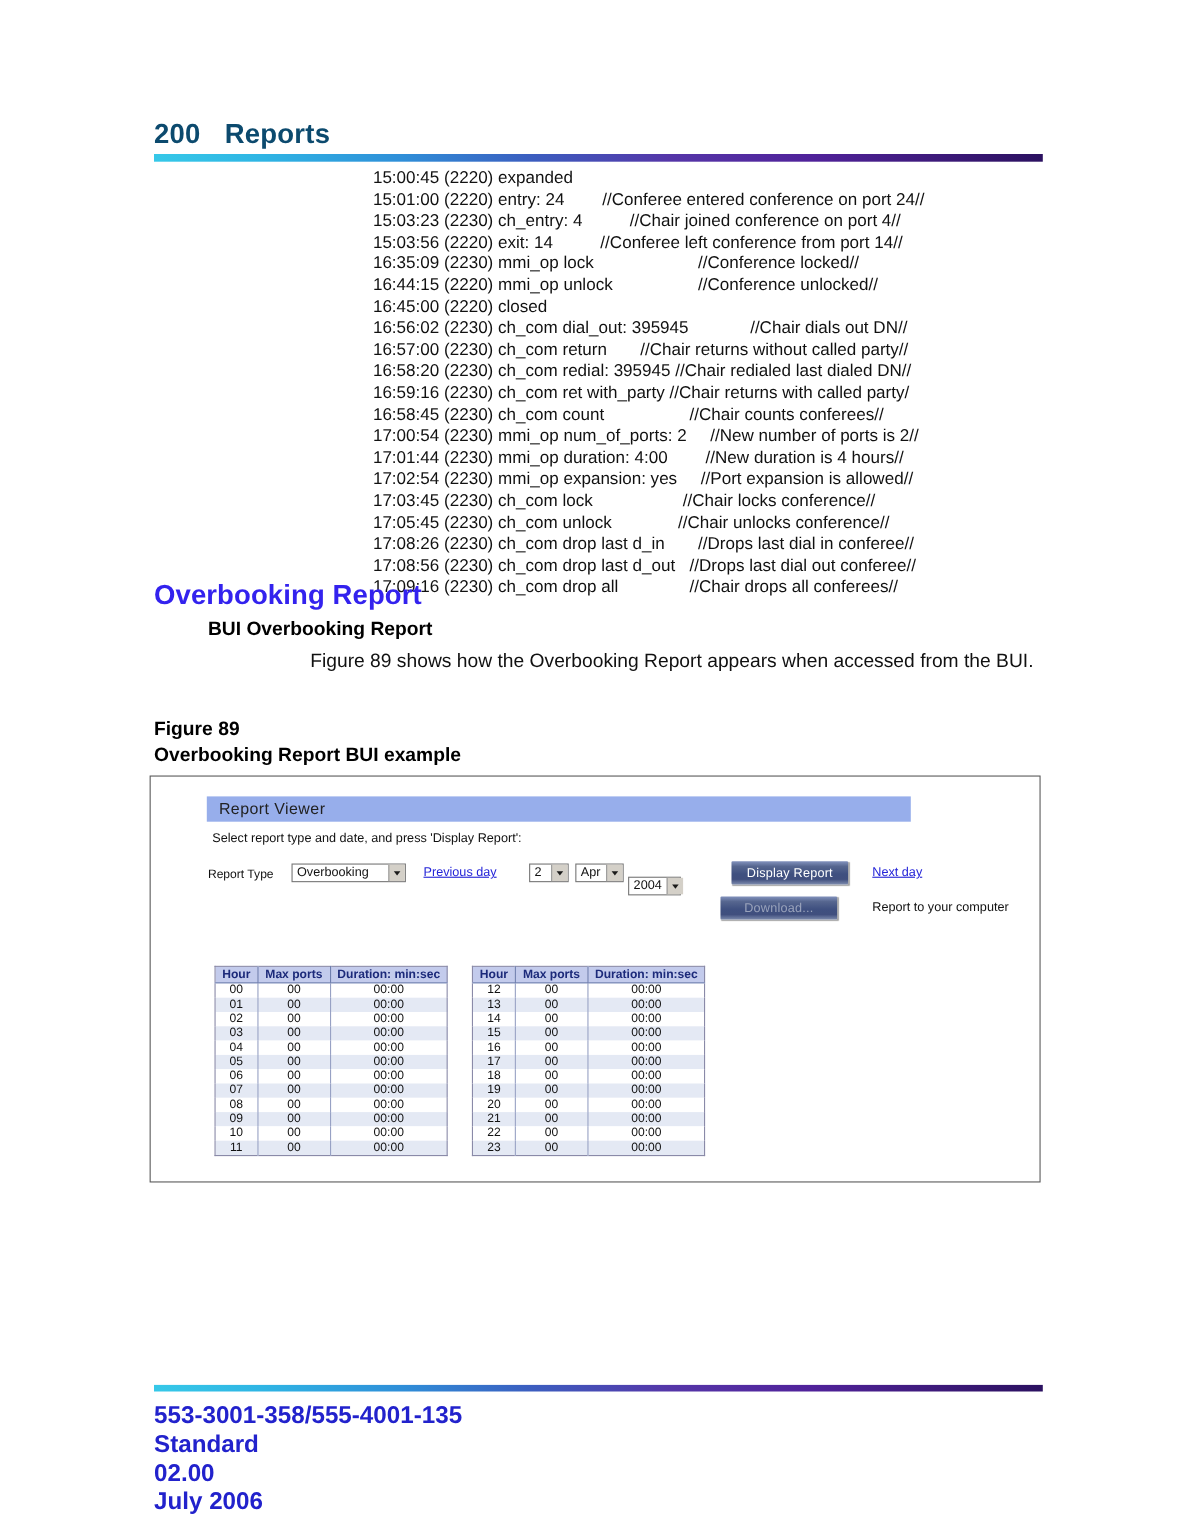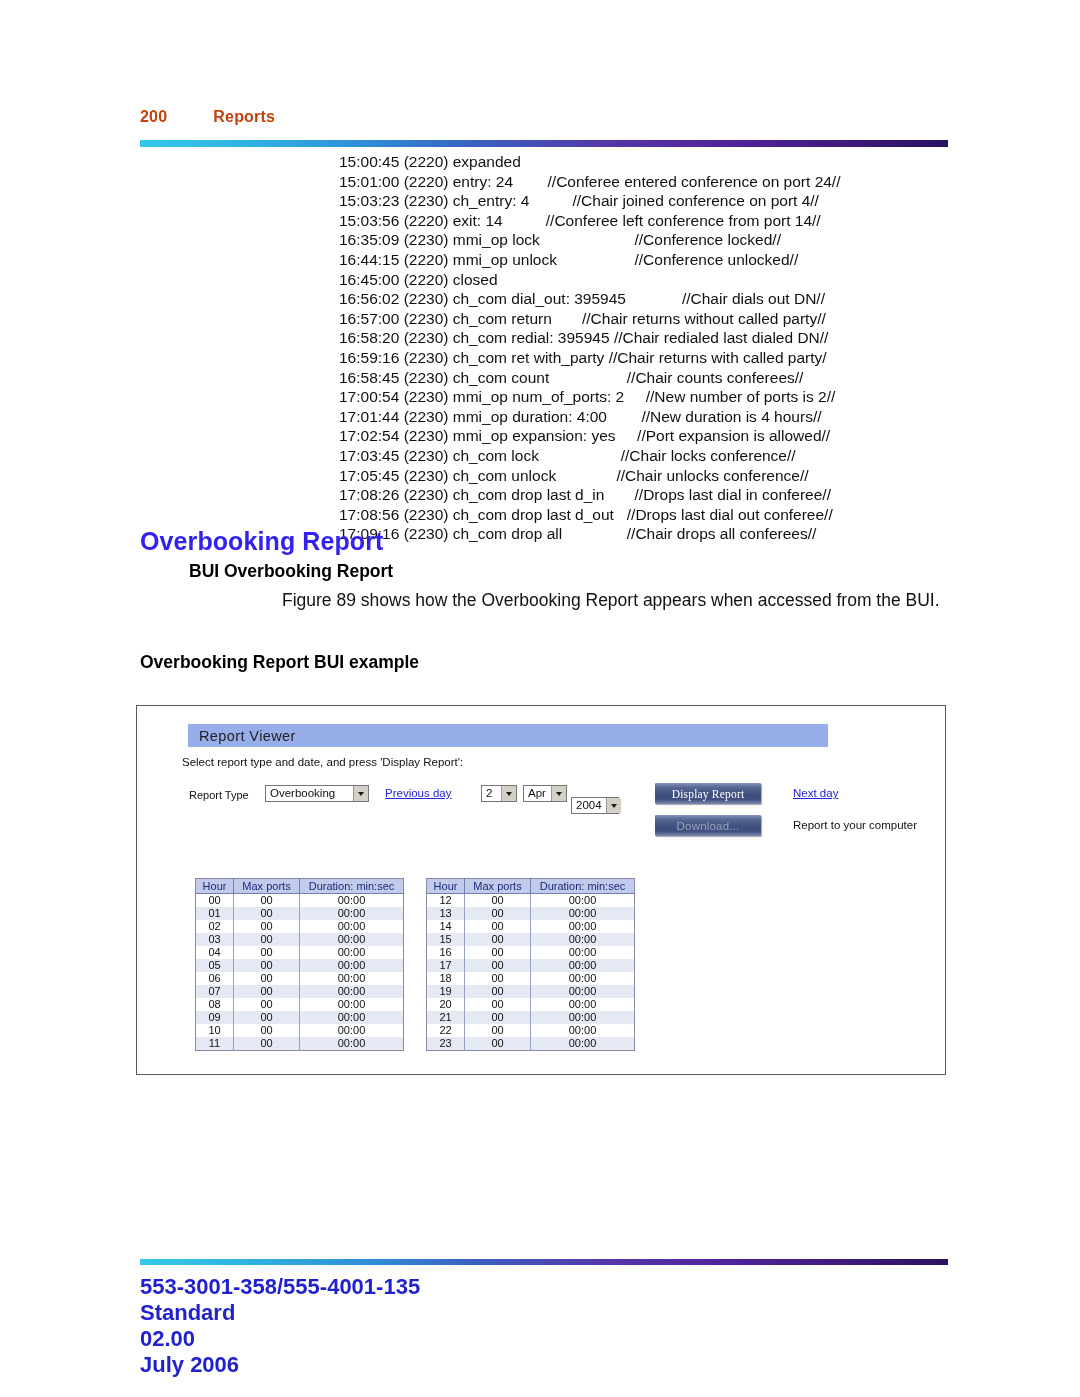--- a/index.html
+++ b/index.html
@@ -20,25 +20,24 @@
   
   .page-header {
     position: absolute;
     left: 140px;
     top: 108px;
     width: 810px;
   }
   .page-header-line {
     display: flex;
     align-items: baseline;
-    font-size: 16px;
-    font-weight: bold;
-    color: #c2410c;
+    font-size: 25px;
+    font-weight: bold;
+    color: #0c4a6e;
     letter-spacing: 0.2px;
-    gap: 24px;
   }
   .page-num { margin-right: 22px; }
 
   .rule-top {
     position: absolute;
     left: 140px;
     top: 140px;
     width: 808px;
     height: 7px;
     background: linear-gradient(to right,
@@ -124,21 +123,21 @@
     align-items: center;
   }
   .rv-titlebar span {
     font-size: 14.5px;
     color: #222222;
     padding-left: 11px;
     letter-spacing: 0.4px;
   }
   .rv-instruct {
     position: absolute;
-    left: 45px;
+    left: 56px;
     top: 50px;
     font-size: 11.5px;
     color: #111;
   }
 
   .rv-controls {
     position: absolute;
     left: 52px;
     top: 79px;
     width: 740px;
@@ -209,21 +208,21 @@
     background: linear-gradient(to bottom, #8292bd 0%, #56668f 22%, #3f5080 55%, #404f7e 78%, #7c8aad 100%);
     box-shadow: 1px 1px 1px rgba(0,0,0,0.35);
     font-size: 11.5px;
     font-family: "Liberation Sans", sans-serif;
     display: flex;
     align-items: center;
     justify-content: center;
     cursor: pointer;
     letter-spacing: 0.2px;
   }
-  #btn-display { left: 466px; top: -2px; color: #ffffff; font-family: Liberation Serif, serif; }
+  #btn-display { left: 476px; top: -2px; color: #ffffff; }
   #btn-download { left: 466px; top: 30px; color: #9aa3bb; }
 
   .note {
     position: absolute;
     font-size: 11.5px;
     color: #111;
   }
   #note-download { left: 604px; top: 34px; }
 
   
@@ -254,21 +253,21 @@
   }
   table.rpt {
     border-collapse: collapse;
     border: 1px solid #8a8aa8;
     background: #ffffff;
   }
   table.rpt th {
     background: #c3cbec;
     color: #1c2a7a;
     font-size: 11px;
-    font-weight: normal;
+    font-weight: bold;
     padding: 1px 6px;
     border-right: 1.5px solid #6f7fae;
     border-bottom: 1.5px solid #6f7fae;
     text-align: center;
     white-space: nowrap;
   }
   table.rpt th:last-child { border-right: none; }
   table.rpt td {
     font-size: 11px;
     color: #111;
@@ -328,20 +327,21 @@
   </div>
 </div>
 <div class="rule-top"></div>
 
 <div class="log-block" id="log-block"><span class="log-line">15:00:45 (2220) expanded</span><span class="log-line">15:01:00 (2220) entry: 24        //Conferee entered conference on port 24//</span><span class="log-line">15:03:23 (2230) ch_entry: 4          //Chair joined conference on port 4//</span><span class="log-line">15:03:56 (2220) exit: 14          //Conferee left conference from port 14//</span><span class="log-line">16:35:09 (2230) mmi_op lock                      //Conference locked//</span><span class="log-line">16:44:15 (2220) mmi_op unlock                  //Conference unlocked//</span><span class="log-line">16:45:00 (2220) closed</span><span class="log-line">16:56:02 (2230) ch_com dial_out: 395945             //Chair dials out DN//</span><span class="log-line">16:57:00 (2230) ch_com return       //Chair returns without called party//</span><span class="log-line">16:58:20 (2230) ch_com redial: 395945 //Chair redialed last dialed DN//</span><span class="log-line">16:59:16 (2230) ch_com ret with_party //Chair returns with called party/</span><span class="log-line">16:58:45 (2230) ch_com count                  //Chair counts conferees//</span><span class="log-line">17:00:54 (2230) mmi_op num_of_ports: 2     //New number of ports is 2//</span><span class="log-line">17:01:44 (2230) mmi_op duration: 4:00        //New duration is 4 hours//</span><span class="log-line">17:02:54 (2230) mmi_op expansion: yes     //Port expansion is allowed//</span><span class="log-line">17:03:45 (2230) ch_com lock                   //Chair locks conference//</span><span class="log-line">17:05:45 (2230) ch_com unlock              //Chair unlocks conference//</span><span class="log-line">17:08:26 (2230) ch_com drop last d_in       //Drops last dial in conferee//</span><span class="log-line">17:08:56 (2230) ch_com drop last d_out   //Drops last dial out conferee//</span><span class="log-line">17:09:16 (2230) ch_com drop all               //Chair drops all conferees//</span></div>
 
 <div class="h1-section">Overbooking Report</div>
 <div class="h2-section">BUI Overbooking Report</div>
 <div class="body-para">Figure 89 shows how the Overbooking Report appears when accessed from the BUI.</div>
 <div class="figure-label">
+  <div>Figure 89</div>
   <div>Overbooking Report BUI example</div>
 </div>
 
 <div class="figure-panel">
 
   <div class="rv-titlebar">
     <span>Report Viewer</span>
   </div>
 
   <div class="rv-instruct">Select report type and date, and press 'Display Report':</div>

